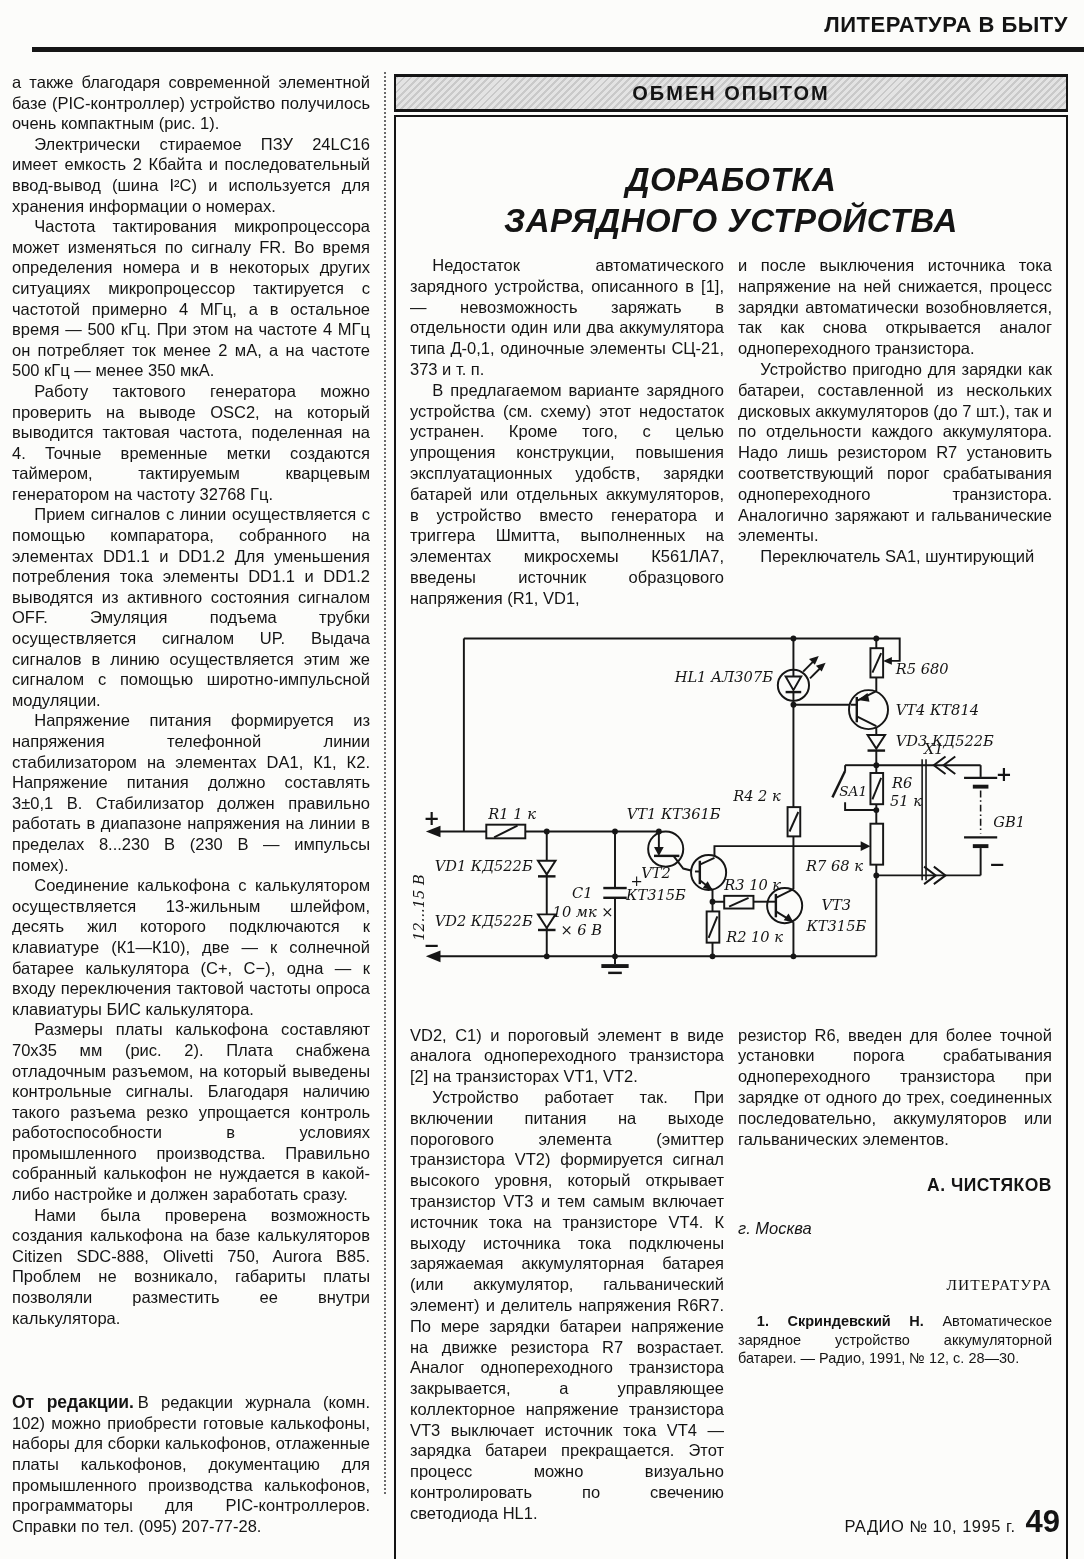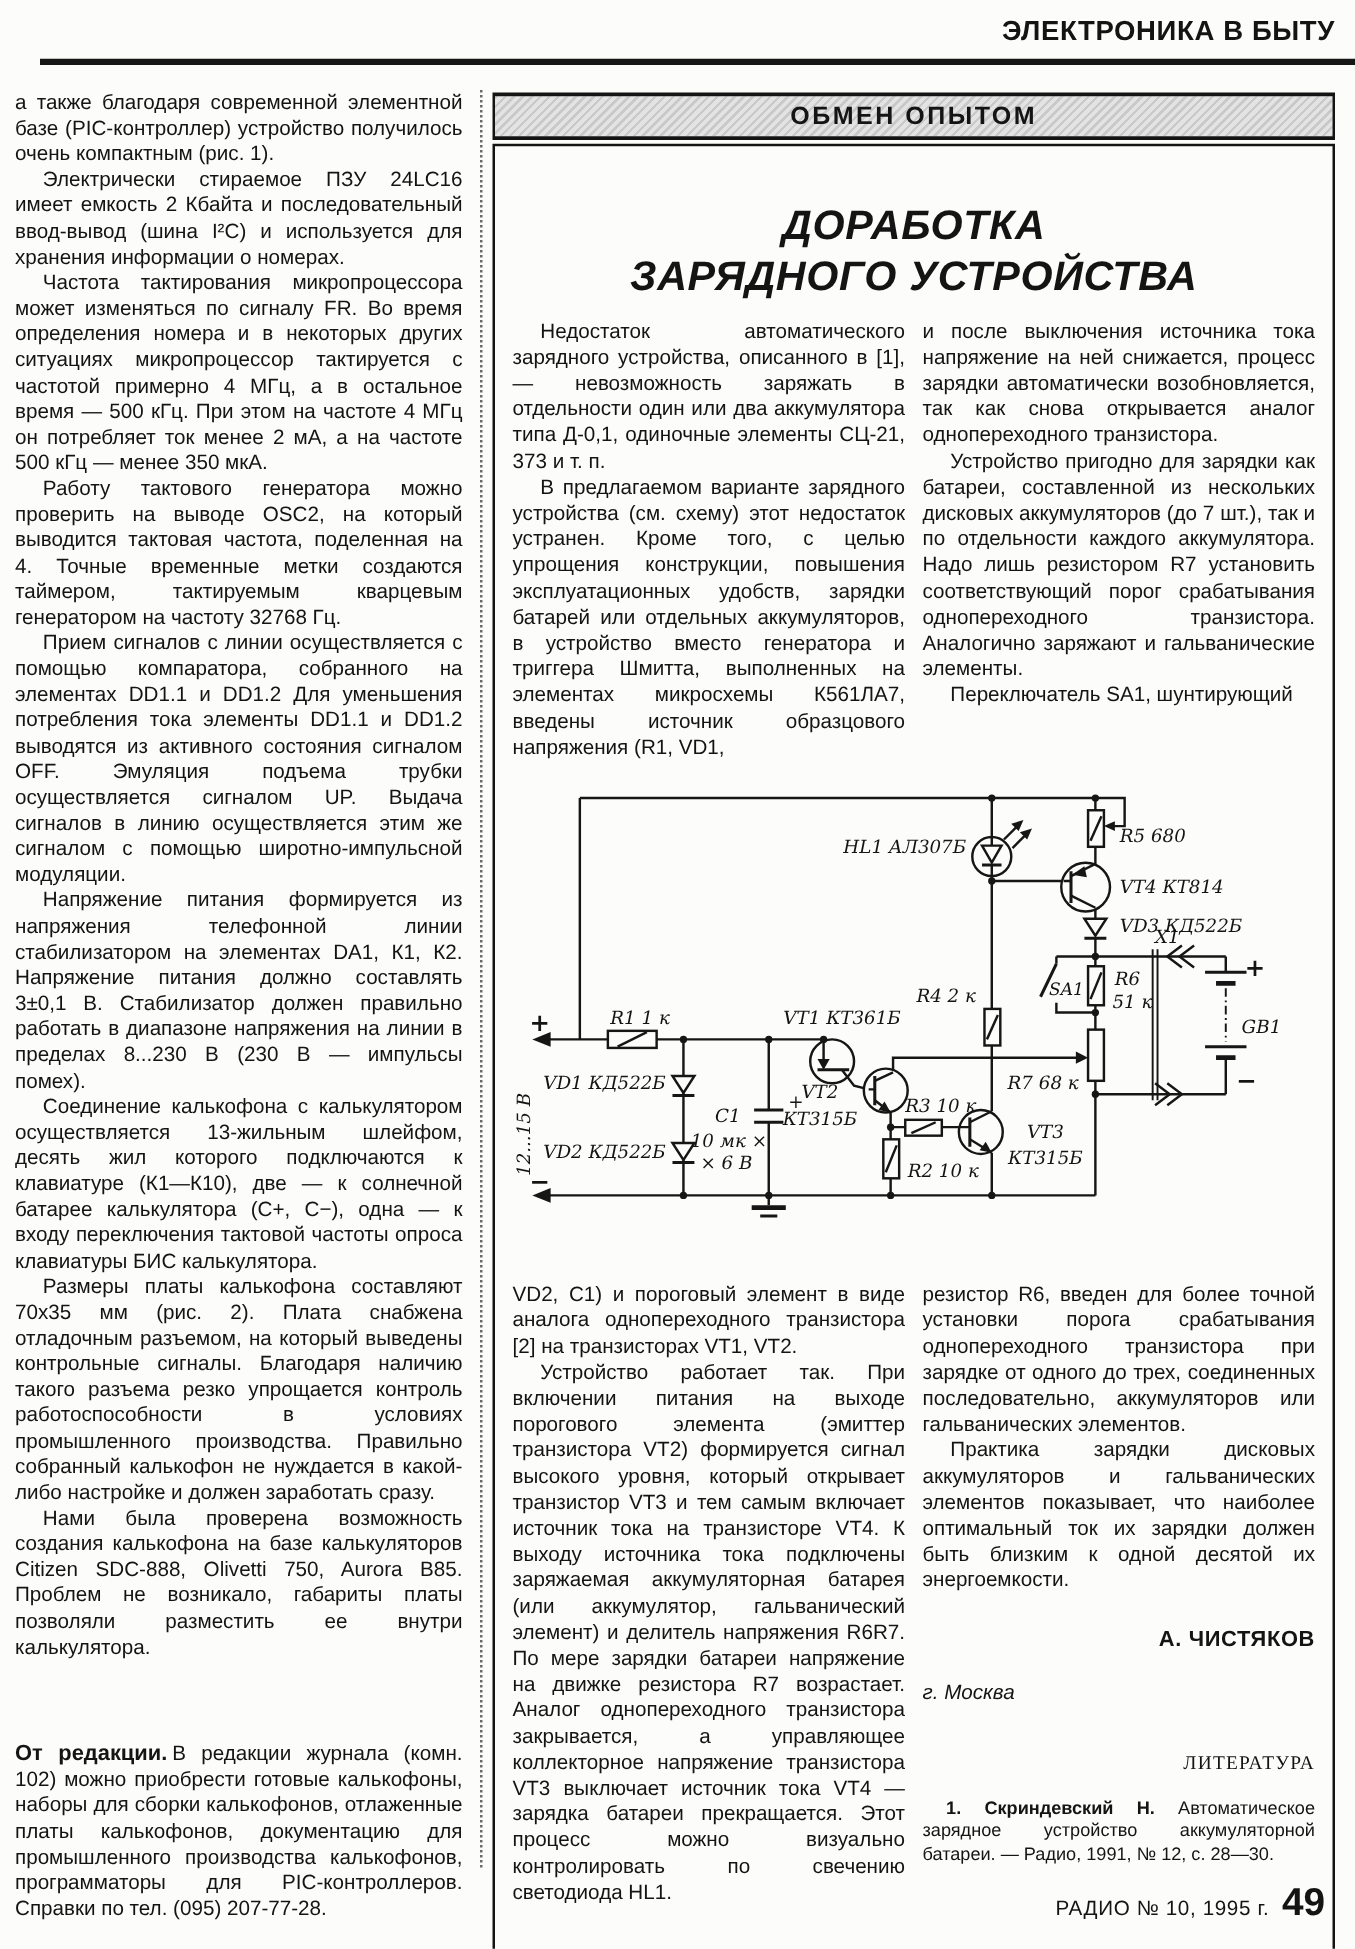--- a/index.html
+++ b/index.html
@@ -38,21 +38,21 @@
   svg .w{stroke:#161616;stroke-width:2;fill:none;}
   svg .w25{stroke:#161616;stroke-width:2.5;fill:none;}
   svg .w35{stroke:#161616;stroke-width:4;fill:none;}
   svg .cmp{stroke:#161616;stroke-width:2;fill:#fcfcfa;}
   svg .dot{fill:#161616;stroke:none;}
   svg .blk{fill:#161616;stroke:none;}
 </style>
 </head>
 <body>
 
-<div class="hdr">ЭЛЕКТРОНИКА В БЫТУ</div>
+<div class="hdr">ЛИТЕРАТУРА В БЫТУ</div>
 <div class="hdr-rule"></div>
 
 <div class="left-col">
   <p class="noind">а также благодаря современной элементной базе (PIC-контроллер) устройство получилось очень компактным (рис. 1).</p>
   <p>Электрически стираемое ПЗУ 24LC16 имеет емкость 2 Кбайта и последовательный ввод-вывод (шина I²C) и используется для хранения информации о номерах.</p>
   <p>Частота тактирования микропроцессора может изменяться по сигналу FR. Во время определения номера и в некоторых других ситуациях микропроцессор тактируется с частотой примерно 4 МГц, а в остальное время — 500 кГц. При этом на частоте 4 МГц он потребляет ток менее 2 мА, а на частоте 500 кГц — менее 350 мкА.</p>
   <p>Работу тактового генератора можно проверить на выводе OSC2, на который выводится тактовая частота, поделенная на 4. Точные временные метки создаются таймером, тактируемым кварцевым генератором на частоту 32768 Гц.</p>
   <p>Прием сигналов с линии осуществляется с помощью компаратора, собранного на элементах DD1.1 и DD1.2 Для уменьшения потребления тока элементы DD1.1 и DD1.2 выводятся из активного состояния сигналом OFF. Эмуляция подъема трубки осуществляется сигналом UP. Выдача сигналов в линию осуществляется этим же сигналом с помощью широтно-импульсной модуляции.</p>
   <p>Напряжение питания формируется из напряжения телефонной линии стабилизатором на элементах DA1, К1, К2. Напряжение питания должно составлять 3±0,1 В. Стабилизатор должен правильно работать в диапазоне напряжения на линии в пределах 8...230 В (230 В — импульсы помех).</p>
   <p>Соединение калькофона с калькулятором осуществляется 13-жильным шлейфом, десять жил которого подключаются к клавиатуре (К1—К10), две — к солнечной батарее калькулятора (С+, С−), одна — к входу переключения тактовой частоты опроса клавиатуры БИС калькулятора.</p>
@@ -292,21 +292,20 @@
     </div>
 
     <div class="cols">
       <div class="col">
         <p class="noind">VD2, С1) и пороговый элемент в виде аналога однопереходного транзистора [2] на транзисторах VT1, VT2.</p>
         <p>Устройство работает так. При включении питания на выходе порогового элемента (эмиттер транзистора VT2) формируется сигнал высокого уровня, который открывает транзистор VT3 и тем самым включает источник тока на транзисторе VT4. К выходу источника тока подключены заряжаемая аккумуляторная батарея (или аккумулятор, гальванический элемент) и делитель напряжения R6R7. По мере зарядки батареи напряжение на движке резистора R7 возрастает. Аналог однопереходного транзистора закрывается, а управляющее коллекторное напряжение транзистора VT3 выключает источник тока VT4 — зарядка батареи прекращается. Этот процесс можно визуально контролировать по свечению светодиода HL1.</p>
 
       </div>
       <div class="col">
         <p class="noind">резистор R6, введен для более точной установки порога срабатывания однопереходного транзистора при зарядке от одного до трех, соединенных последовательно, аккумуляторов или гальванических элементов.</p>
-        <p>Практика зарядки дисковых аккумуляторов и гальванических элементов показывает, что наиболее оптимальный ток их зарядки должен быть близким к одной десятой их энергоемкости.</p>
         <div class="author">А. ЧИСТЯКОВ</div>
         <div class="city">г. Москва</div>
         <div class="lit-head">ЛИТЕРАТУРА</div>
         <div class="refs">
           <p><span class="ref-label">1. Скриндевский Н.</span> <span>Автоматическое зарядное устройство аккумуляторной батареи. — Радио, 1991, № 12, с. 28—30.</span></p>
 
         </div>
       </div>
     </div>
   </div>

